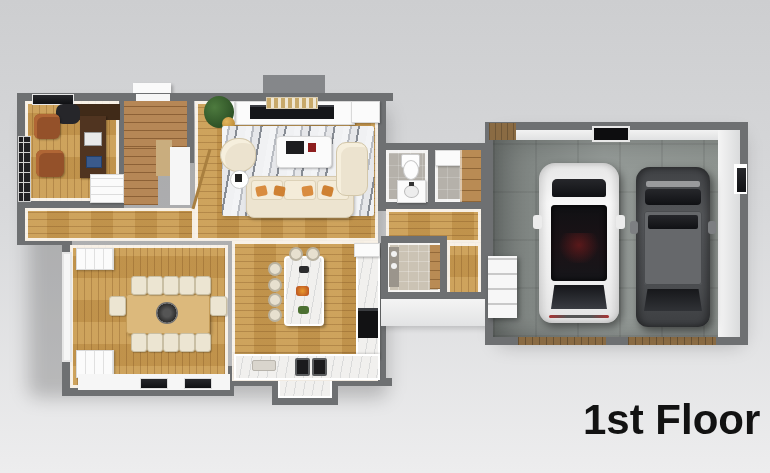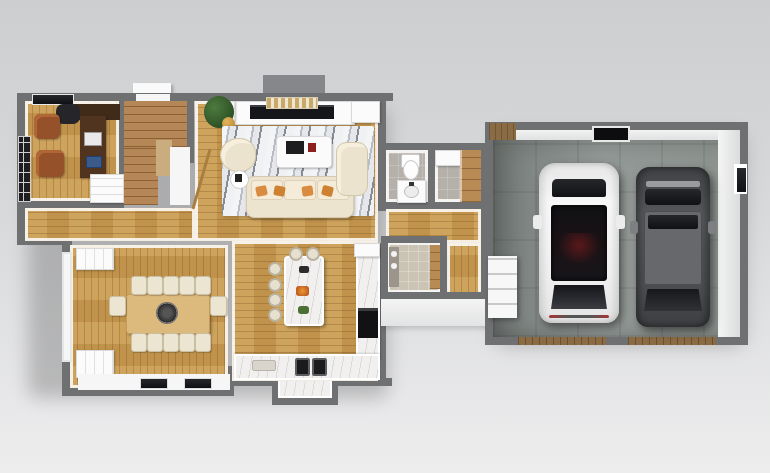--- a/index.html
+++ b/index.html
@@ -210,13 +210,14 @@
     <div class="abs" style="left:0;top:0;width:74px;height:160px;border-radius:14px 14px 12px 12px;background:linear-gradient(180deg,#3f4144,#55575a 30%,#4b4d50 75%,#3c3e41);box-shadow:3px 4px 8px rgba(0,0,0,.5),inset -4px 0 6px rgba(0,0,0,.3),inset 4px 0 6px rgba(0,0,0,.3);"></div>
     <div class="abs" style="left:10px;top:14px;width:54px;height:6px;background:#9a9b9d;border-radius:2px;"></div>
     <div class="abs glass" style="left:9px;top:22px;width:56px;height:16px;border-radius:4px;"></div>
     <div class="abs" style="left:8px;top:44px;width:58px;height:74px;background:#66686b;border-radius:3px;box-shadow:inset 0 0 0 1px #4a4c4f;"></div>
     <div class="abs glass" style="left:12px;top:48px;width:50px;height:14px;border-radius:2px;"></div>
     <div class="abs" style="left:8px;top:122px;width:58px;height:22px;background:linear-gradient(180deg,#17181b,#303236);clip-path:polygon(6% 0,94% 0,100% 100%,0 100%);"></div>
     <div class="abs" style="left:-6px;top:54px;width:8px;height:13px;background:#7d7f82;border-radius:3px;"></div>
     <div class="abs" style="left:72px;top:54px;width:8px;height:13px;background:#7d7f82;border-radius:3px;"></div>
   </div>
 
+  <div id="title" class="abs" style="left:583px;top:396px;">1st Floor</div>
 </div>
 
 </body></html>

